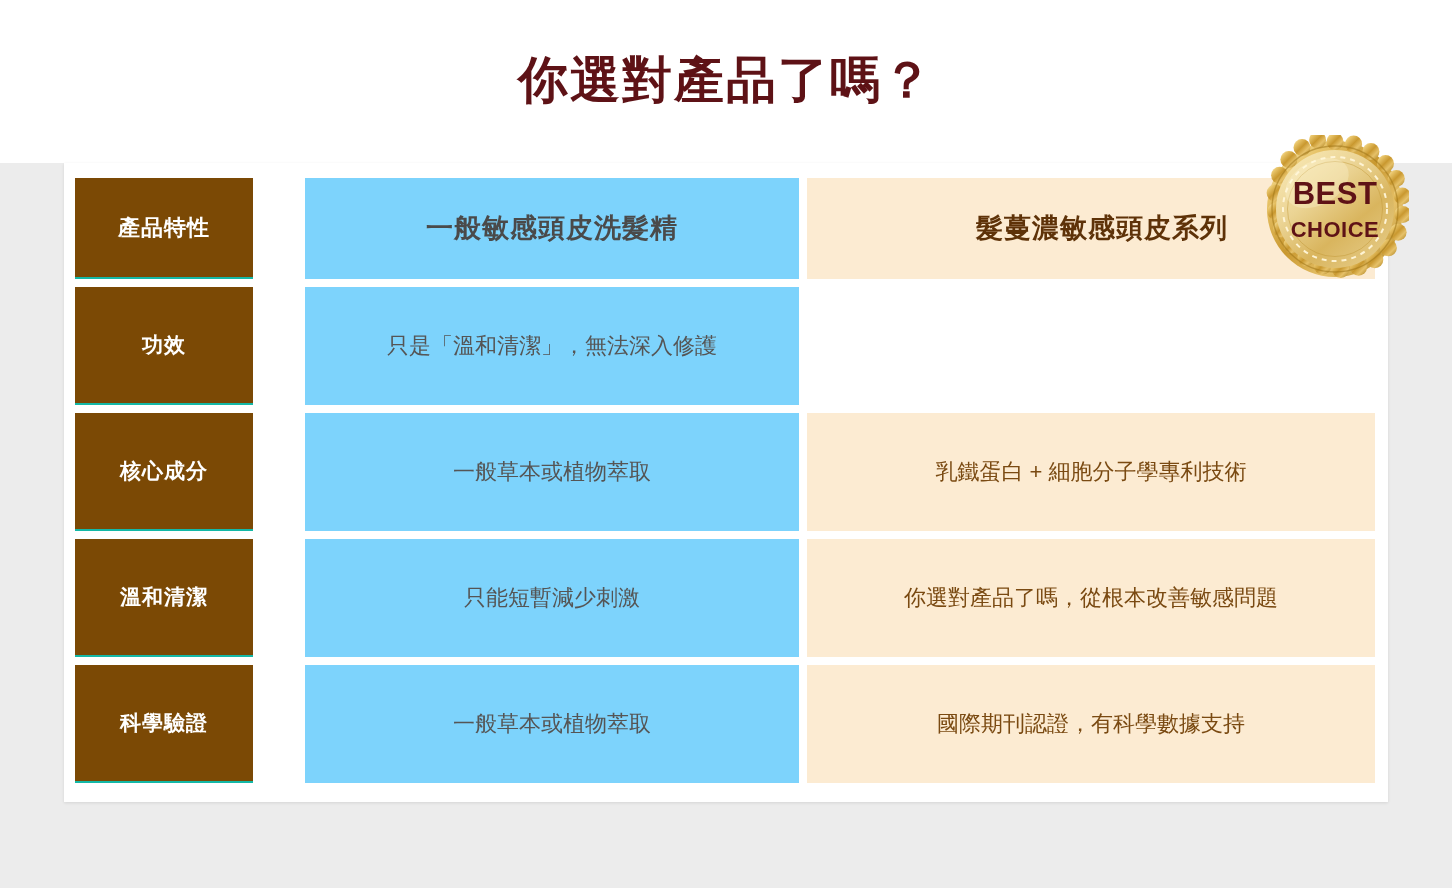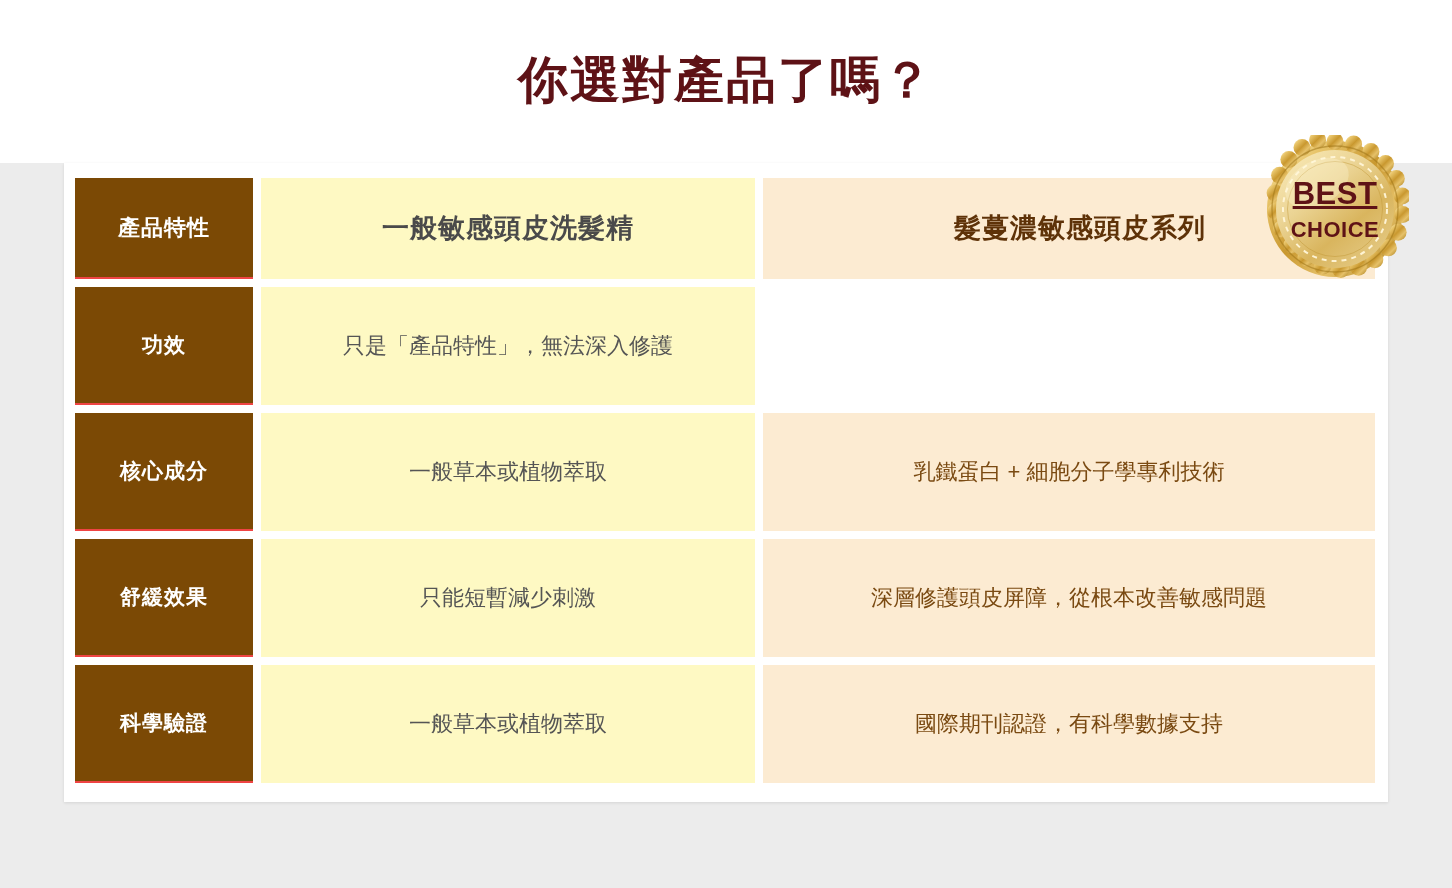--- a/index.html
+++ b/index.html
@@ -80,34 +80,35 @@
 
   
   .cell.feature {
     width: 178px;
     flex: 0 0 178px;
     background: #7b4905;
     color: #ffffff;
     font-size: 21px;
     font-weight: 700;
     letter-spacing: 1px;
-    border-bottom: 2px solid #ef4444;
+    border-bottom: 2px solid #14b8a6;
   }
   .row.header-row .cell.feature {
     font-size: 22px;
   }
 
   
   .cell.ordinary {
     width: 494px;
     flex: 0 0 494px;
-    background: #fef9c3;
+    background: #7dd3fc;
     color: #555555;
     font-size: 22px;
     font-weight: 400;
+    margin-left: 44px;
   }
   .row.header-row .cell.ordinary {
     color: #4a4a4a;
     font-size: 27px;
     font-weight: 700;
     letter-spacing: 1px;
   }
 
   
   .cell.ours {
@@ -143,21 +144,20 @@
     align-items: center;
     justify-content: center;
     pointer-events: none;
   }
   .seal-best {
     font-size: 31px;
     font-weight: 700;
     color: #5e1216;
     letter-spacing: 0.5px;
     line-height: 1;
-    text-decoration: underline;
   }
   .seal-choice {
     font-size: 22px;
     font-weight: 700;
     color: #5e1216;
     letter-spacing: 0.5px;
     line-height: 1;
     margin-top: 10px;
   }
 </style>
@@ -173,33 +173,33 @@
 <div class="compare-table">
 
   <div class="row header-row">
     <div class="cell feature">產品特性</div>
     <div class="cell ordinary">一般敏感頭皮洗髮精</div>
     <div class="cell ours">髮蔓濃敏感頭皮系列</div>
   </div>
 
   <div class="row">
     <div class="cell feature">功效</div>
-    <div class="cell ordinary">只是「產品特性」，無法深入修護</div>
+    <div class="cell ordinary">只是「溫和清潔」，無法深入修護</div>
   </div>
 
   <div class="row">
     <div class="cell feature">核心成分</div>
     <div class="cell ordinary">一般草本或植物萃取</div>
     <div class="cell ours">乳鐵蛋白 + 細胞分子學專利技術</div>
   </div>
 
   <div class="row">
-    <div class="cell feature">舒緩效果</div>
+    <div class="cell feature">溫和清潔</div>
     <div class="cell ordinary">只能短暫減少刺激</div>
-    <div class="cell ours">深層修護頭皮屏障，從根本改善敏感問題</div>
+    <div class="cell ours">你選對產品了嗎，從根本改善敏感問題</div>
   </div>
 
   <div class="row">
     <div class="cell feature">科學驗證</div>
     <div class="cell ordinary">一般草本或植物萃取</div>
     <div class="cell ours">國際期刊認證，有科學數據支持</div>
   </div>
 
 </div>
 

